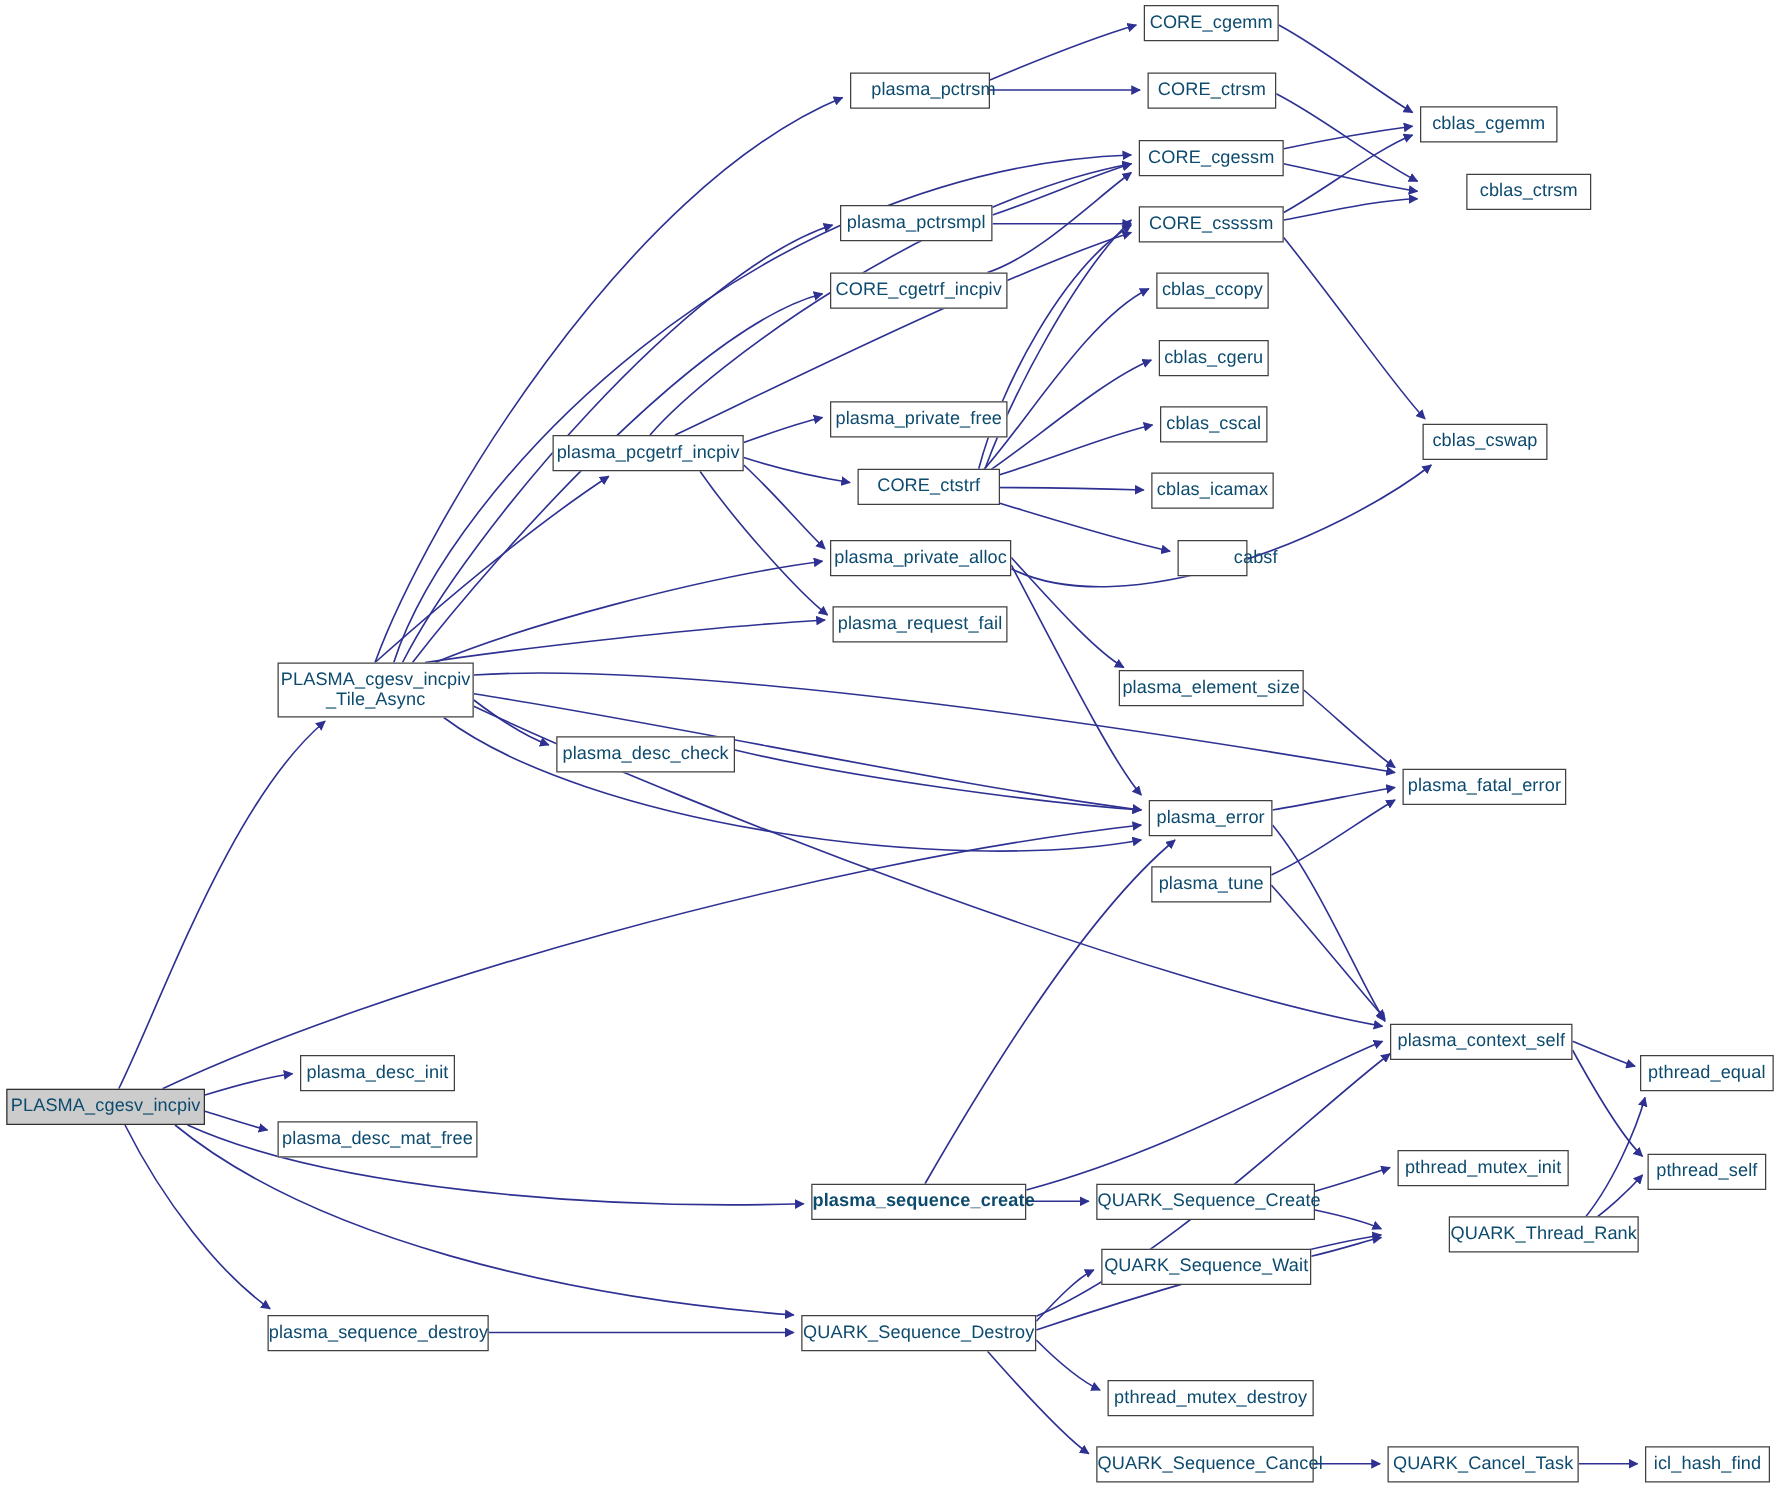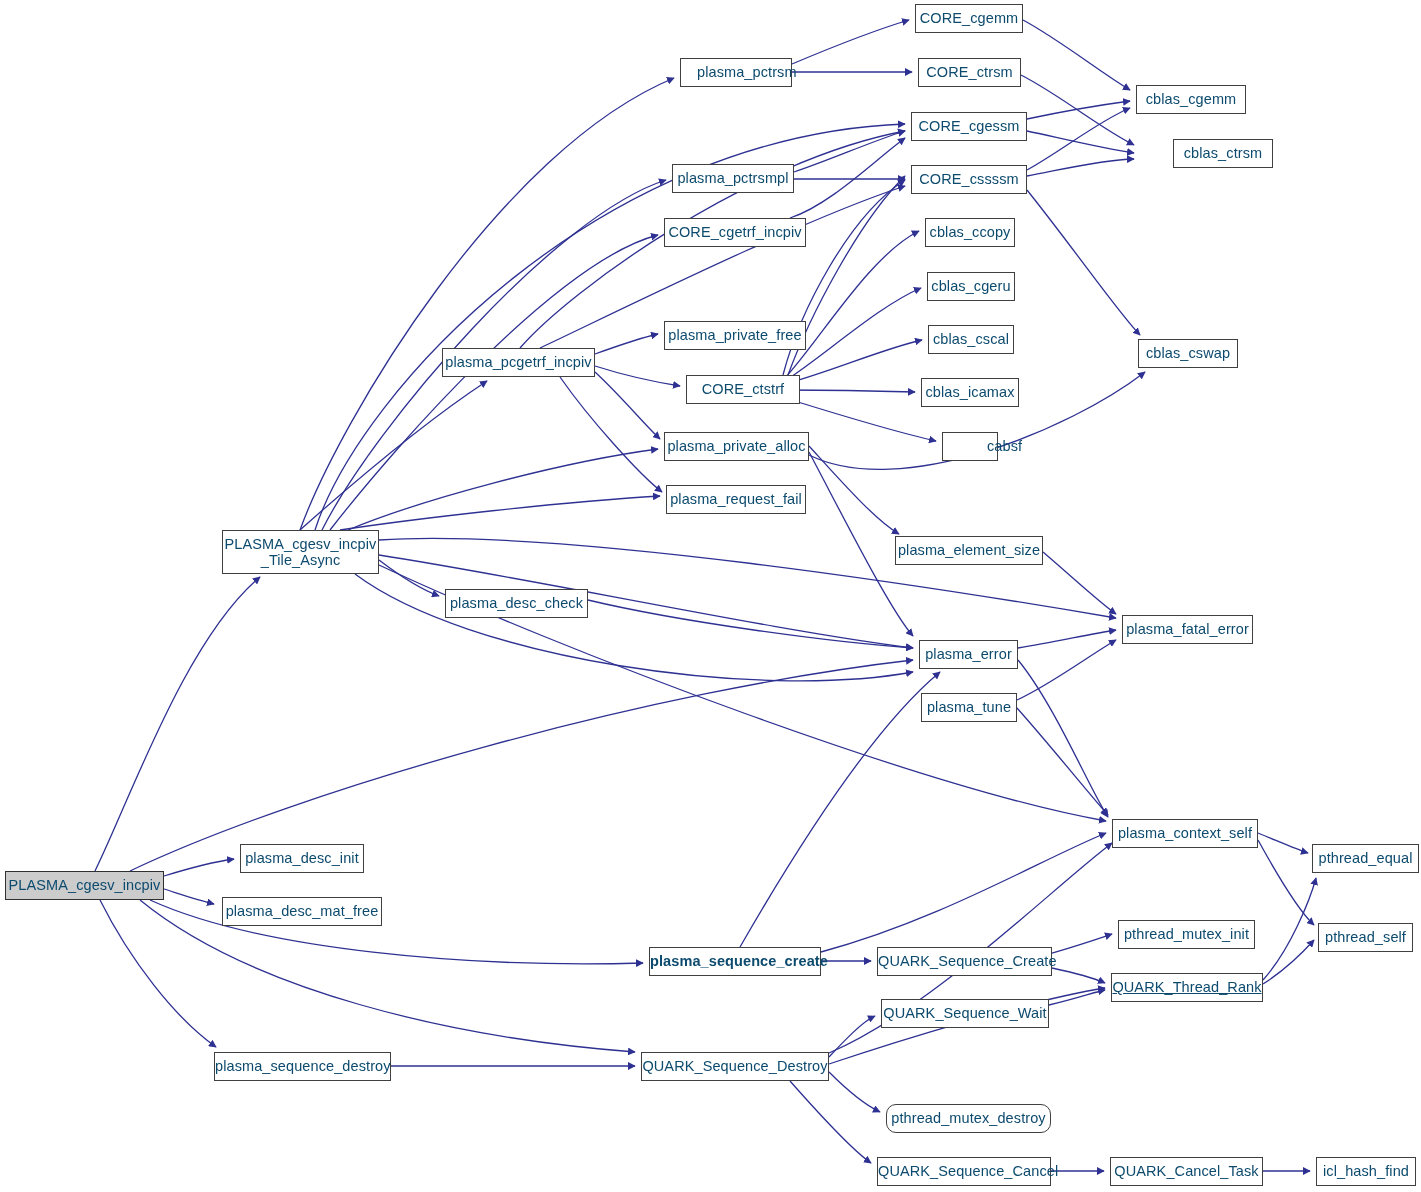--- a/index.html
+++ b/index.html
@@ -160,22 +160,22 @@
       <div class="node" style="left: 921px; top: 693px; width: 96px; height: 29px;"><span>plasma_tune</span></div>
       <div class="node" style="left: 1112px; top: 819px; width: 146px; height: 29px;"><span>plasma_context_self</span></div>
       <div class="node" style="left: 1312px; top: 844px; width: 107px; height: 29px;"><span>pthread_equal</span></div>
       <div class="node" style="left: 240px; top: 844px; width: 124px; height: 29px;"><span>plasma_desc_init</span></div>
       <div class="node root" style="left: 5px; top: 871px; width: 159px; height: 29px;"><span>PLASMA_cgesv_incpiv</span></div>
       <div class="node" style="left: 1118px; top: 920px; width: 137px; height: 29px;"><span>pthread_mutex_init</span></div>
       <div class="node" style="left: 1318px; top: 923px; width: 95px; height: 29px;"><span>pthread_self</span></div>
       <div class="node" style="left: 222px; top: 897px; width: 160px; height: 29px;"><span>plasma_desc_mat_free</span></div>
       <div class="node" style="left: 649px; top: 947px; width: 172px; height: 29px; font-weight: bold;"><span>plasma_sequence_create</span></div>
       <div class="node" style="left: 877px; top: 947px; width: 175px; height: 29px;"><span>QUARK_Sequence_Create</span></div>
-      <div class="node" style="left: 1111px; top: 973px; width: 152px; height: 29px; text-decoration: underline;"><span>QUARK_Thread_Rank</span></div>
+      <div class="node" style="left: 1159px; top: 973px; width: 152px; height: 29px;"><span>QUARK_Thread_Rank</span></div>
       <div class="node" style="left: 881px; top: 999px; width: 168px; height: 29px;"><span>QUARK_Sequence_Wait</span></div>
       <div class="node" style="left: 641px; top: 1052px; width: 188px; height: 29px;"><span>QUARK_Sequence_Destroy</span></div>
       <div class="node" style="left: 214px; top: 1052px; width: 177px; height: 29px;"><span>plasma_sequence_destroy</span></div>
-      <div class="node" style="left: 886px; top: 1104px; width: 165px; height: 29px; border-radius: 10px;"><span>pthread_mutex_destroy</span></div>
+      <div class="node" style="left: 886px; top: 1104px; width: 165px; height: 29px;"><span>pthread_mutex_destroy</span></div>
       <div class="node" style="left: 877px; top: 1157px; width: 174px; height: 29px;"><span>QUARK_Sequence_Cancel</span></div>
       <div class="node" style="left: 1110px; top: 1157px; width: 153px; height: 29px;"><span>QUARK_Cancel_Task</span></div>
       <div class="node" style="left: 1316px; top: 1157px; width: 100px; height: 29px;"><span>icl_hash_find</span></div>
     </div>
 </div>
 
 </body></html>

